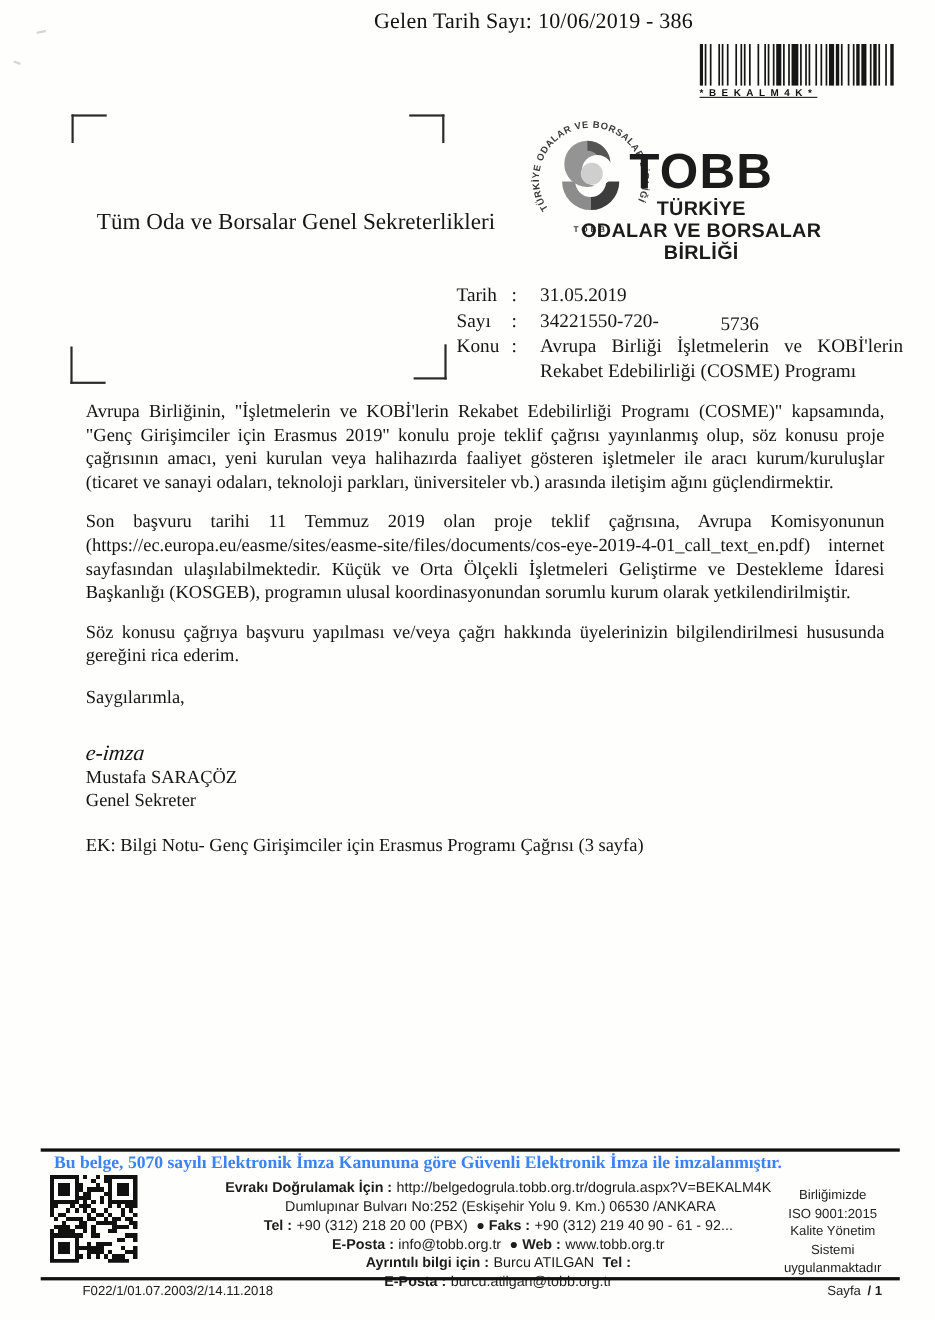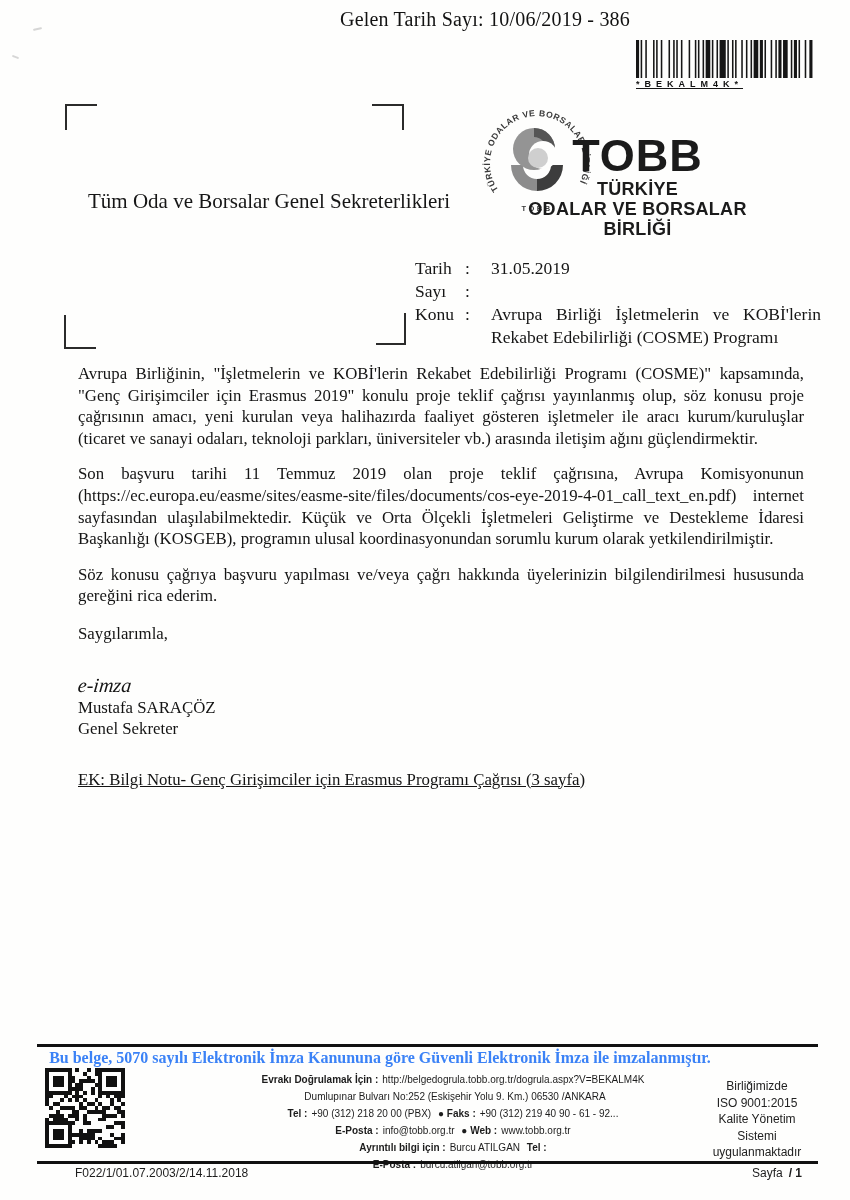--- a/index.html
+++ b/index.html
@@ -42,37 +42,37 @@
   .meta-subject{text-align:justify;width:330px;}
   
   .body-text{
     position:absolute;top:363px;left:78px;width:726px;
     font-size:16.8px;line-height:21.6px;text-align:justify;color:#141414;
   }
   .body-text p{margin:0 0 14px 0;}
   .closing{margin-top:16px;}
   .signature{margin-top:30px;line-height:21px;}
   .esign{font-style:italic;font-size:20px;transform:skewX(-6deg);display:inline-block;}
-  .attachment{margin-top:30px;text-decoration:underline;}
+  .attachment{margin-top:20px;}
   
   .artifact{position:absolute;background:#9a9a9a;opacity:.4;border-radius:2px;}
   .a1{top:28px;left:33px;width:9px;height:2px;transform:rotate(-12deg);}
   .a2{top:56px;left:12px;width:7px;height:2px;transform:rotate(20deg);}
   
   .rule{position:absolute;left:37px;width:781px;background:#111;}
   .rule-top{top:1044px;height:3px;}
   .rule-bottom{top:1161px;height:3px;}
   .legal-line{
     position:absolute;top:1049px;left:40px;width:680px;text-align:center;
     font-size:16px;font-weight:bold;color:#3b82f6;
   }
   .qr{position:absolute;top:1068px;left:45px;width:80px;height:80px;}
   .footer-center{
     position:absolute;top:1071px;left:130px;width:650px;text-align:center;
-    font-family:"Liberation Sans",sans-serif;font-size:10px;line-height:17px;color:#1c1c1c;
+    font-family:"Liberation Sans",sans-serif;font-size:13px;line-height:17px;color:#1c1c1c;
   }
   .footer-center b{font-weight:bold;}
   .footer-center .lbl{font-weight:bold;margin-right:4px;}
   .footer-center .val{margin-right:4px;}
   .iso-block{
     position:absolute;top:1078px;left:693px;width:128px;text-align:center;
     font-family:"Liberation Sans",sans-serif;font-size:12px;line-height:16.5px;color:#222;
   }
   .footer-bottom-left{
     position:absolute;top:1166px;left:75px;
@@ -168,20 +168,24 @@
 
   <div class="meta">
     <div class="meta-row">
       <span>Tarih</span>
       <span>:</span>
       <span>31.05.2019</span>
     </div>
     <div class="meta-row">
       <span>Sayı</span>
       <span>:</span>
+      <span class="meta-value-number">
+        <span>34221550-720-</span>
+        <span class="meta-number-suffix">5736</span>
+      </span>
     </div>
     <div class="meta-row">
       <span>Konu</span>
       <span>:</span>
       <span class="meta-subject">Avrupa Birliği İşletmelerin ve KOBİ'lerin Rekabet Edebilirliği (COSME) Programı</span>
     </div>
   </div>
 
   <div class="body-text">
     <p>Avrupa Birliğinin, "İşletmelerin ve KOBİ'lerin Rekabet Edebilirliği Programı (COSME)" kapsamında, "Genç Girişimciler için Erasmus 2019" konulu proje teklif çağrısı yayınlanmış olup, söz konusu proje çağrısının amacı, yeni kurulan veya halihazırda faaliyet gösteren işletmeler ile aracı kurum/kuruluşlar (ticaret ve sanayi odaları, teknoloji parkları, üniversiteler vb.) arasında iletişim ağını güçlendirmektir.</p>

